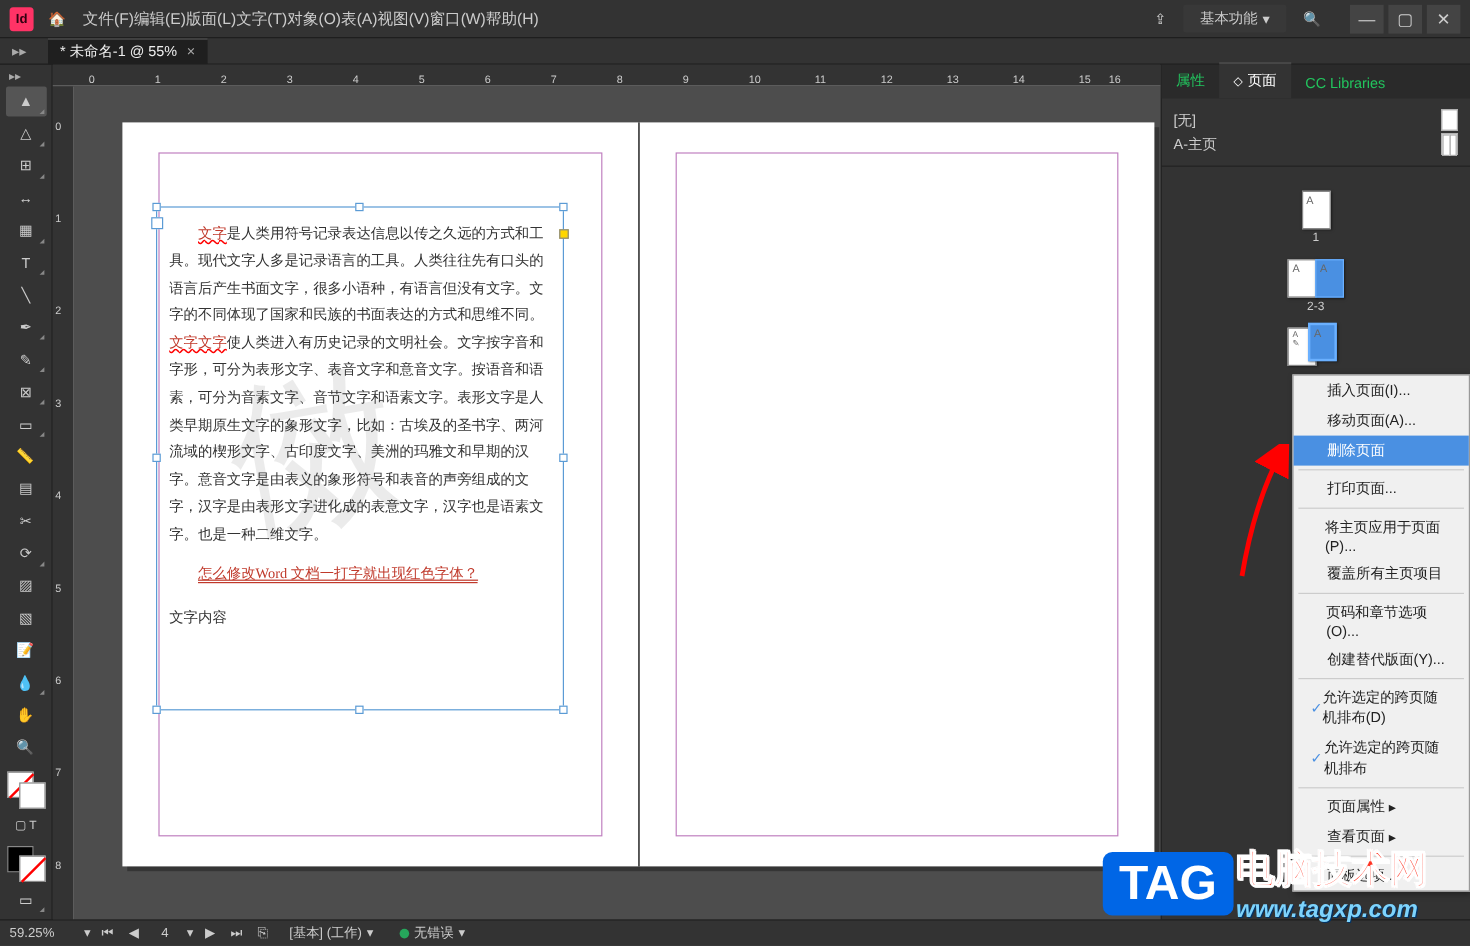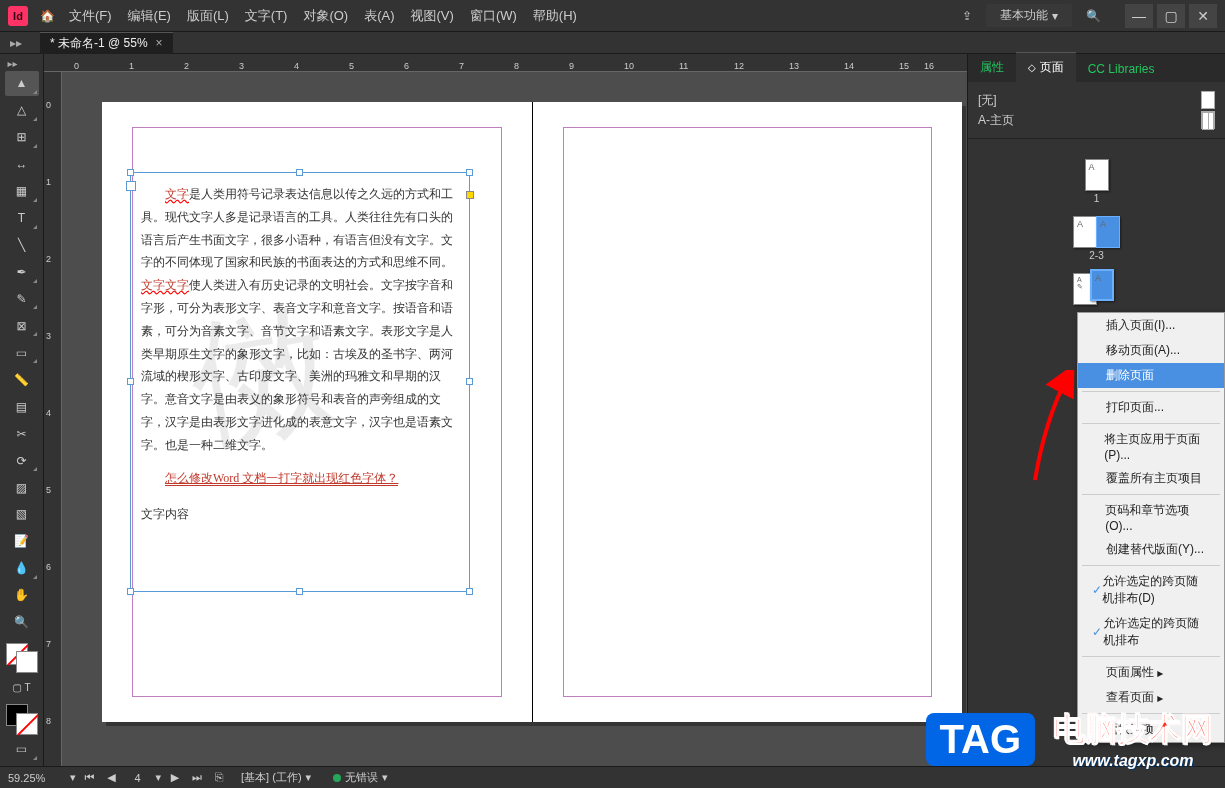--- a/index.html
+++ b/index.html
@@ -26,21 +26,21 @@
   background: #ff3366;
   border-radius: 3px;
   display: flex;
   align-items: center;
   justify-content: center;
   color: #330011;
   font-weight: bold;
   font-size: 11px;
   margin-right: 12px;
 }
-.menu-bar { display: flex; gap: 16px; align-items: center; flex: 1; }
+.menu-bar { display: flex; align-items: center; flex: 1; }
 .menu-item { color: #cccccc; cursor: pointer; font-size: 13px; }
 .title-right { display: flex; align-items: center; gap: 14px; }
 .title-right .dropdown { padding: 3px 14px; background: #383838; border-radius: 2px; display: flex; align-items: center; gap: 4px; }
 .window-controls { display: flex; gap: 4px; margin-left: 10px; }
 .window-controls div { width: 28px; height: 24px; background: #444; display: flex; align-items: center; justify-content: center; cursor: pointer; font-size: 14px; }
 
 .second-row {
   height: 22px;
   background: #333333;
   display: flex;
@@ -350,51 +350,50 @@
   font-size: 11px;
 }
 .status-bar .zoom { width: 56px; }
 .status-bar .nav-btn { width: 16px; height: 16px; display: flex; align-items: center; justify-content: center; cursor: pointer; color: #ccc; }
 .status-bar .page-no { width: 24px; text-align: center; }
 .status-bar .dropdown-s { padding: 0 8px; display: flex; align-items: center; gap: 4px; }
 .status-bar .green-dot { width: 8px; height: 8px; background: #26a65b; border-radius: 50%; }
 
 .tag-overlay {
   position: absolute;
-  right: 12px;
+  right: 35px;
   bottom: 18px;
   display: flex;
   align-items: center;
-  gap: 18px;
+  gap: 2px;
   z-index: 200;
 }
 .tag-badge {
   background: #0066e6;
   color: white;
   font-weight: 900;
   font-size: 40px;
   padding: 4px 14px;
   border-radius: 8px;
   font-family: Arial, sans-serif;
 }
 .tag-text { display: flex; flex-direction: column; }
 .tag-cn {
   color: #ff3322;
   font-size: 32px;
   font-weight: 900;
   -webkit-text-stroke: 1px #fff;
   text-shadow: 1px 1px 0 #fff, -1px -1px 0 #fff;
 }
 .tag-url {
-  color: #ffffff;
-  font-size: 16px;
+  color: #7dd3fc;
+  font-size: 20px;
   font-weight: bold;
   font-style: italic;
   text-shadow: 1px 1px 0 #003366;
-  text-align: center;
 }
 </style>
 </head>
 <body>
 
 <div class="titlebar">
   <div class="id-logo">Id</div>
   <span style="margin-right:14px;color:#ccc;">🏠</span>
   <div class="menu-bar">
     <span class="menu-item">文件(F)</span>

